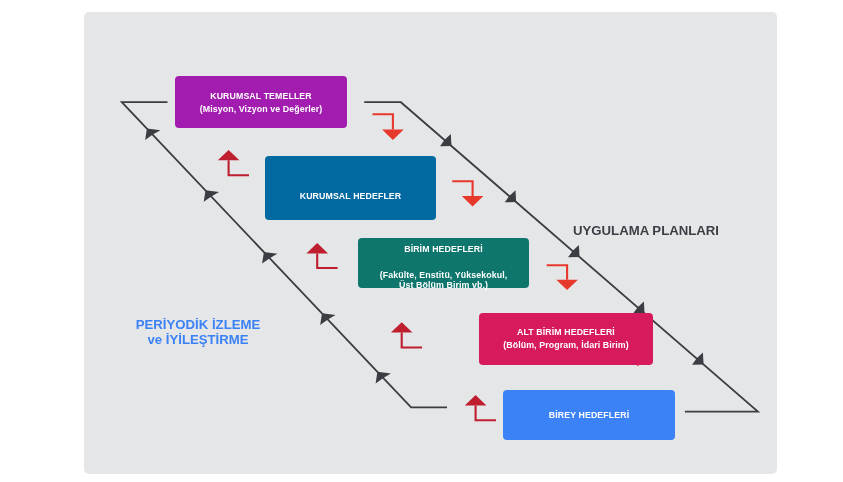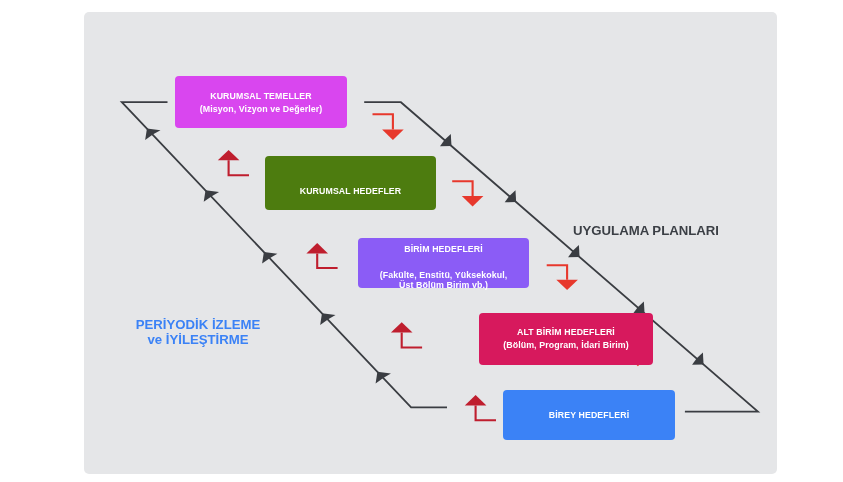--- a/index.html
+++ b/index.html
@@ -44,30 +44,30 @@
       <polyline points="372.5,114.2 392.9,114.2 392.9,129.6" fill="none" stroke="#e7382c" stroke-width="2.1"></polyline>
       <polygon points="382.09999999999997,129.6 403.7,129.6 392.9,140" fill="#e7382c"></polygon>
       <polyline points="452.20000000000005,181.3 472.6,181.3 472.6,196" fill="none" stroke="#e7382c" stroke-width="2.1"></polyline>
       <polygon points="461.8,196 483.40000000000003,196 472.6,206.4" fill="#e7382c"></polygon>
       <polyline points="546.7,265.2 567.1,265.2 567.1,279.7" fill="none" stroke="#e7382c" stroke-width="2.1"></polyline>
       <polygon points="556.3000000000001,279.7 577.9,279.7 567.1,290.09999999999997" fill="#e7382c"></polygon>
       <polyline points="617.5,340.7 637.9,340.7 637.9,355.8" fill="none" stroke="#e7382c" stroke-width="2.1"></polyline>
       <polygon points="627.1,355.8 648.6999999999999,355.8 637.9,366.2" fill="#e7382c"></polygon>
     </svg>
 
-  <div class="box" style="left: 175px; top: 76px; width: 172px; height: 52px; padding-top: 2px; box-sizing: border-box; background: #d946ef;">
+  <div class="box" style="left: 175px; top: 76px; width: 172px; height: 52px; padding-top: 2px; box-sizing: border-box; background: #a21caf;">
     <div class="t1">KURUMSAL TEMELLER</div>
     <div class="t2">(Misyon, Vizyon ve Değerler)</div>
   </div>
 
-  <div class="box" style="left: 265px; top: 156px; width: 171px; height: 54px; padding-top: 18px; box-sizing: border-box; background: #4d7c0f;">
+  <div class="box" style="left: 265px; top: 156px; width: 171px; height: 64px; padding-top: 18px; box-sizing: border-box; background: #0369a1;">
     <div class="t1">KURUMSAL HEDEFLER</div>
   </div>
 
-  <div class="box" style="left: 358px; top: 238px; width: 171px; height: 50px; padding-top: 9px; box-sizing: border-box; background: #8b5cf6;" id="box3">
+  <div class="box" style="left: 358px; top: 238px; width: 171px; height: 50px; padding-top: 9px; box-sizing: border-box; background: #0f766e;" id="box3">
     <div class="t1">BİRİM HEDEFLERİ</div>
     <div class="t2">(Fakülte, Enstitü, Yüksekokul,</div>
     <div class="t2">Üst Bölüm Birim vb.)</div>
   </div>
 
   <div class="box" style="left: 434px; top: 313px; width: 174px; height: 52px; background: rgb(215, 25, 93); margin-left: 45px;">
     <div class="t1">ALT BİRİM HEDEFLERİ</div>
     <div class="t2">(Bölüm, Program, İdari Birim)</div>
   </div>
 

